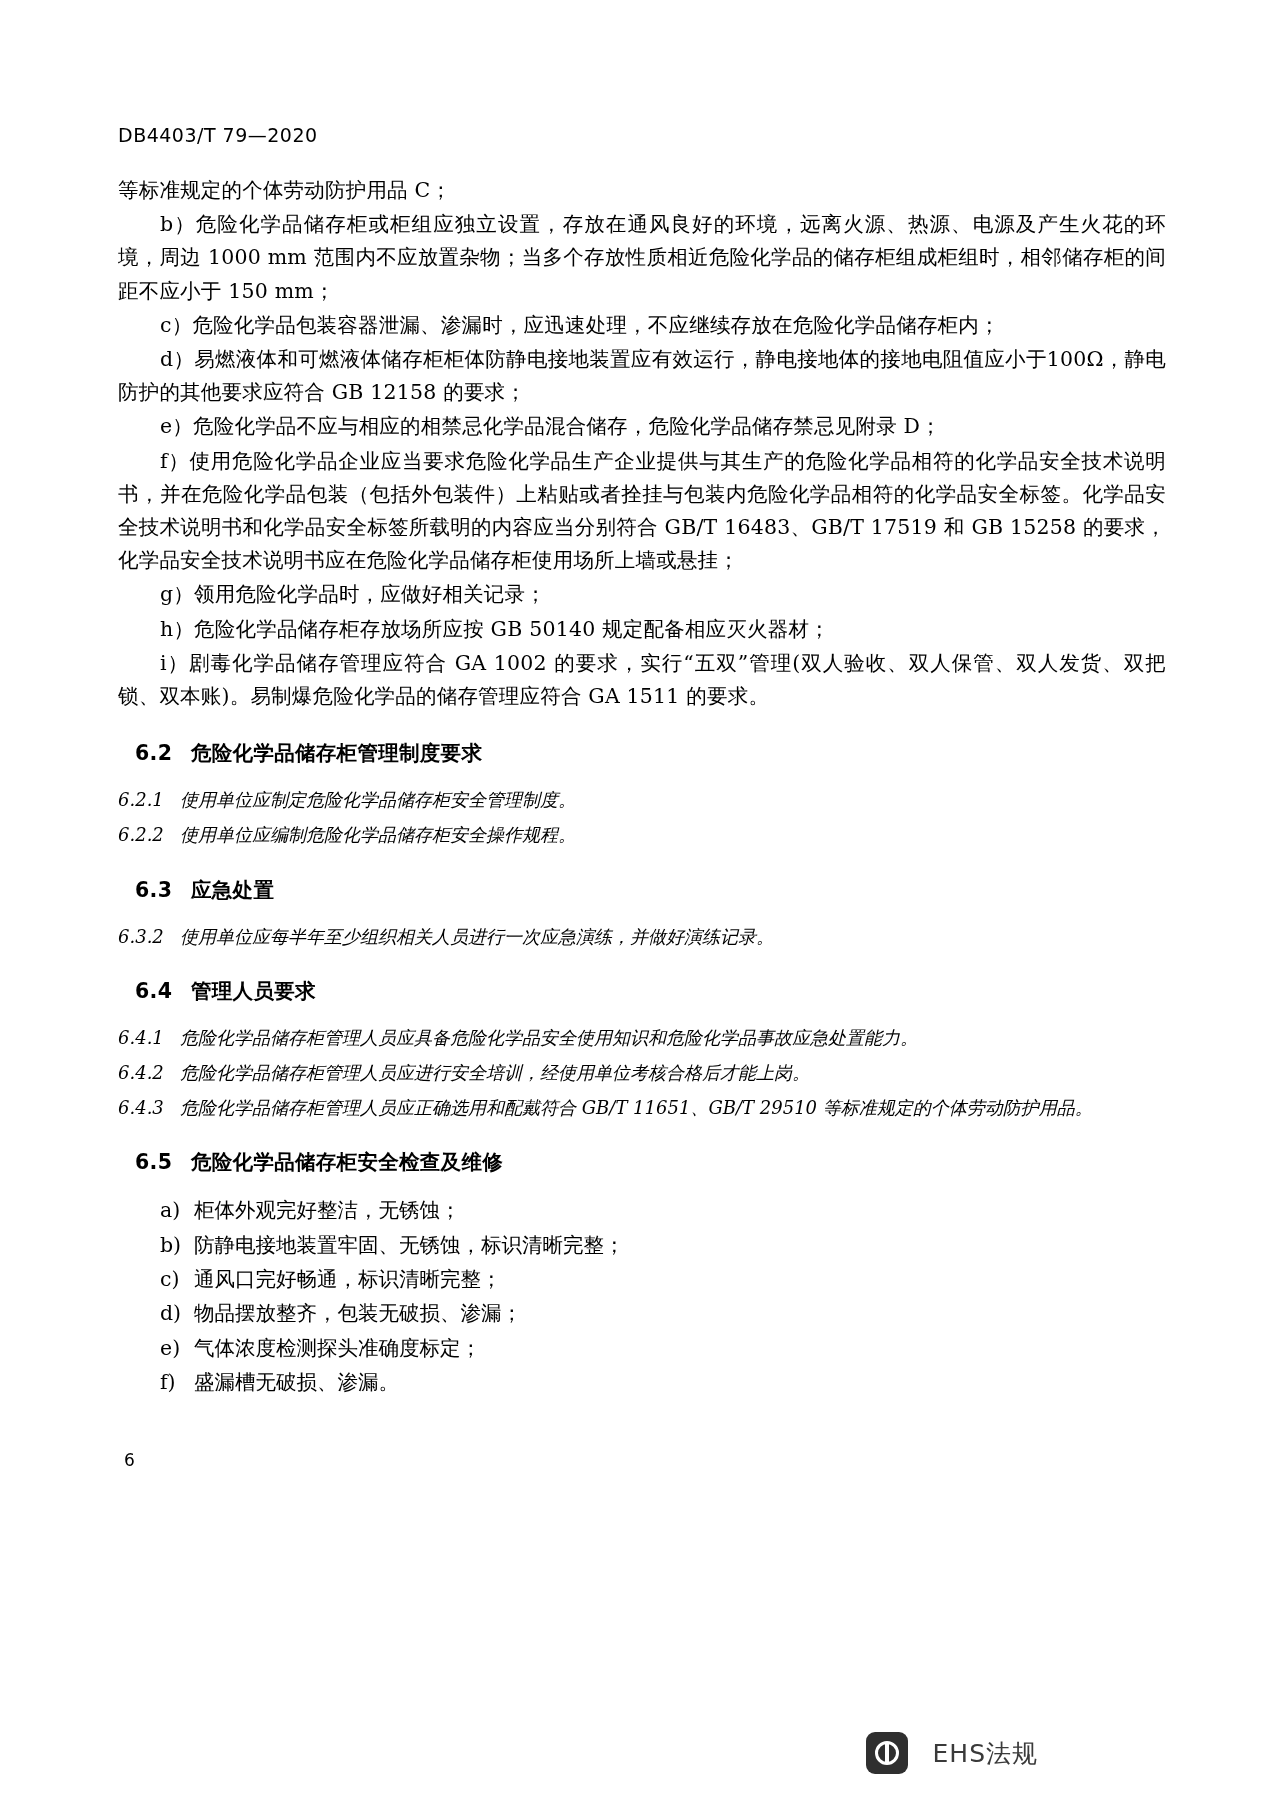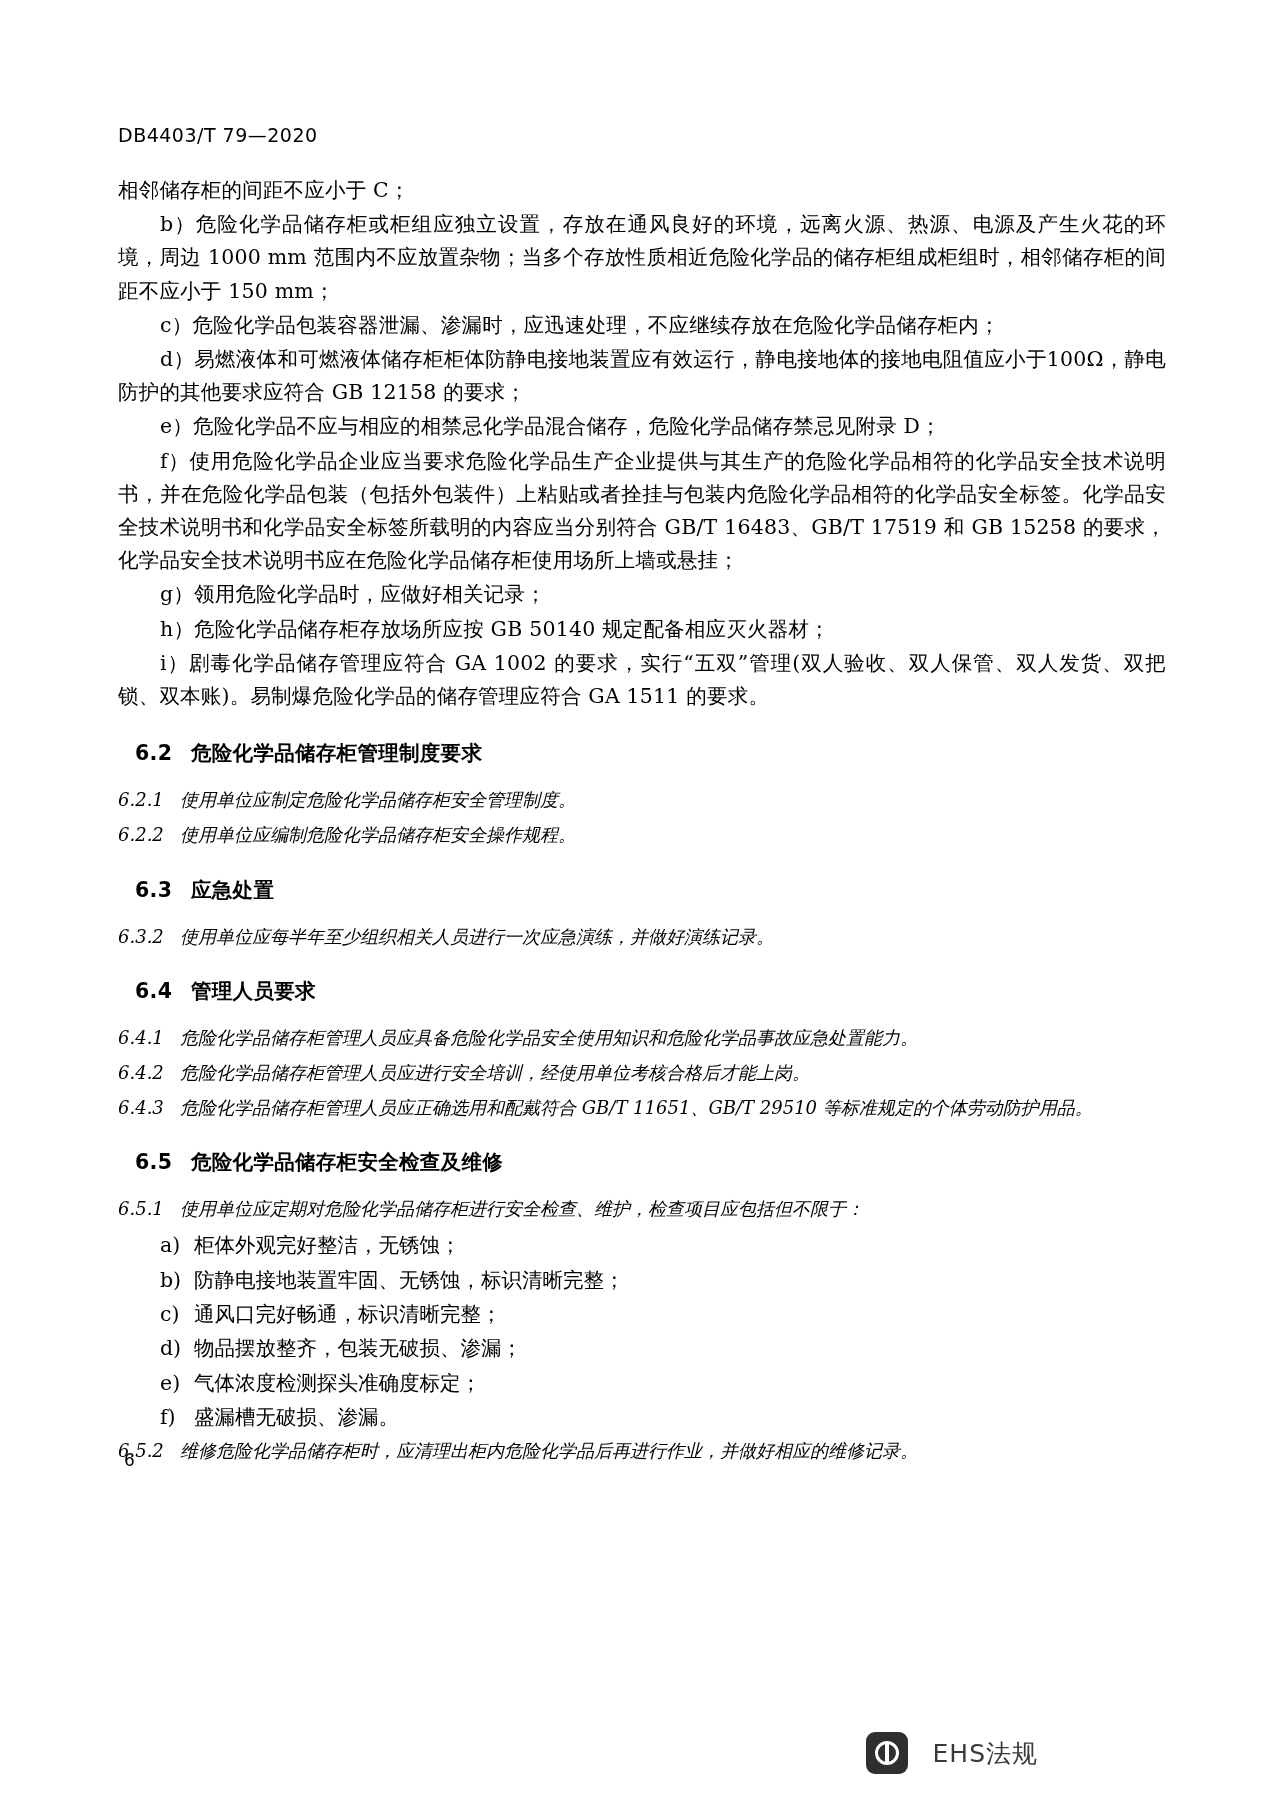--- a/index.html
+++ b/index.html
@@ -131,21 +131,21 @@
 </style>
 </head>
 <body>
 
 <div class="page">
 
   <div class="content">
 
     <div class="header-line">DB4403/T  79—2020</div>
 
-    <p class="para">相邻储存柜的间距不应小于 C；</p>
+    <p class="para">等标准规定的个体劳动防护用品 C；</p>
 
     <p class="para indent">b）危险化学品储存柜或柜组应独立设置，存放在通风良好的环境，远离火源、热源、电源及产生火花的环境，周边 1000 mm 范围内不应放置杂物；当多个存放性质相近危险化学品的储存柜组成柜组时，相邻储存柜的间距不应小于 150 mm；</p>
     <p class="para indent">c）危险化学品包装容器泄漏、渗漏时，应迅速处理，不应继续存放在危险化学品储存柜内；</p>
     <p class="para indent">d）易燃液体和可燃液体储存柜柜体防静电接地装置应有效运行，静电接地体的接地电阻值应小于100Ω，静电防护的其他要求应符合 GB 12158 的要求；</p>
     <p class="para indent">e）危险化学品不应与相应的相禁忌化学品混合储存，危险化学品储存禁忌见附录 D；</p>
     <p class="para indent">f）使用危险化学品企业应当要求危险化学品生产企业提供与其生产的危险化学品相符的化学品安全技术说明书，并在危险化学品包装（包括外包装件）上粘贴或者拴挂与包装内危险化学品相符的化学品安全标签。化学品安全技术说明书和化学品安全标签所载明的内容应当分别符合 GB/T 16483、GB/T 17519 和 GB 15258 的要求，化学品安全技术说明书应在危险化学品储存柜使用场所上墙或悬挂；</p>
     <p class="para indent">g）领用危险化学品时，应做好相关记录；</p>
     <p class="para indent">h）危险化学品储存柜存放场所应按 GB 50140 规定配备相应灭火器材；</p>
     <p class="para indent">i）剧毒化学品储存管理应符合 GA 1002 的要求，实行“五双”管理(双人验收、双人保管、双人发货、双把锁、双本账)。易制爆危险化学品的储存管理应符合 GA 1511 的要求。</p>
 
@@ -175,34 +175,28 @@
     <p class="clause">
       <span class="num">6.4.2</span><span>危险化学品储存柜管理人员应进行安全培训，经使用单位考核合格后才能上岗。</span>
     </p>
     <p class="clause">
       <span class="num">6.4.3</span><span>危险化学品储存柜管理人员应正确选用和配戴符合 GB/T 11651、GB/T 29510 等标准规定的个体劳动防护用品。</span>
     </p>
 
     <div class="section-head">
       <span class="num">6.5</span><span>危险化学品储存柜安全检查及维修</span>
     </div>
-    <p class="clause">
-      <span class="num">6.5.1</span><span>使用单位应定期对危险化学品储存柜进行安全检查、维护，检查项目应包括但不限于：</span>
-    </p>
     <ul class="sub-list">
       <li><span class="lbl">a)</span><span>柜体外观完好整洁，无锈蚀；</span></li>
       <li><span class="lbl">b)</span><span>防静电接地装置牢固、无锈蚀，标识清晰完整；</span></li>
       <li><span class="lbl">c)</span><span>通风口完好畅通，标识清晰完整；</span></li>
       <li><span class="lbl">d)</span><span>物品摆放整齐，包装无破损、渗漏；</span></li>
       <li><span class="lbl">e)</span><span>气体浓度检测探头准确度标定；</span></li>
       <li><span class="lbl">f)</span><span>盛漏槽无破损、渗漏。</span></li>
     </ul>
-    <p class="clause">
-      <span class="num">6.5.2</span><span>维修危险化学品储存柜时，应清理出柜内危险化学品后再进行作业，并做好相应的维修记录。</span>
-    </p>
 
   </div>
 
   <div class="page-number">6</div>
 
   <div class="watermark">
     <div class="wm-logo"></div>
     <div class="wm-text">EHS法规</div>
   </div>
 

